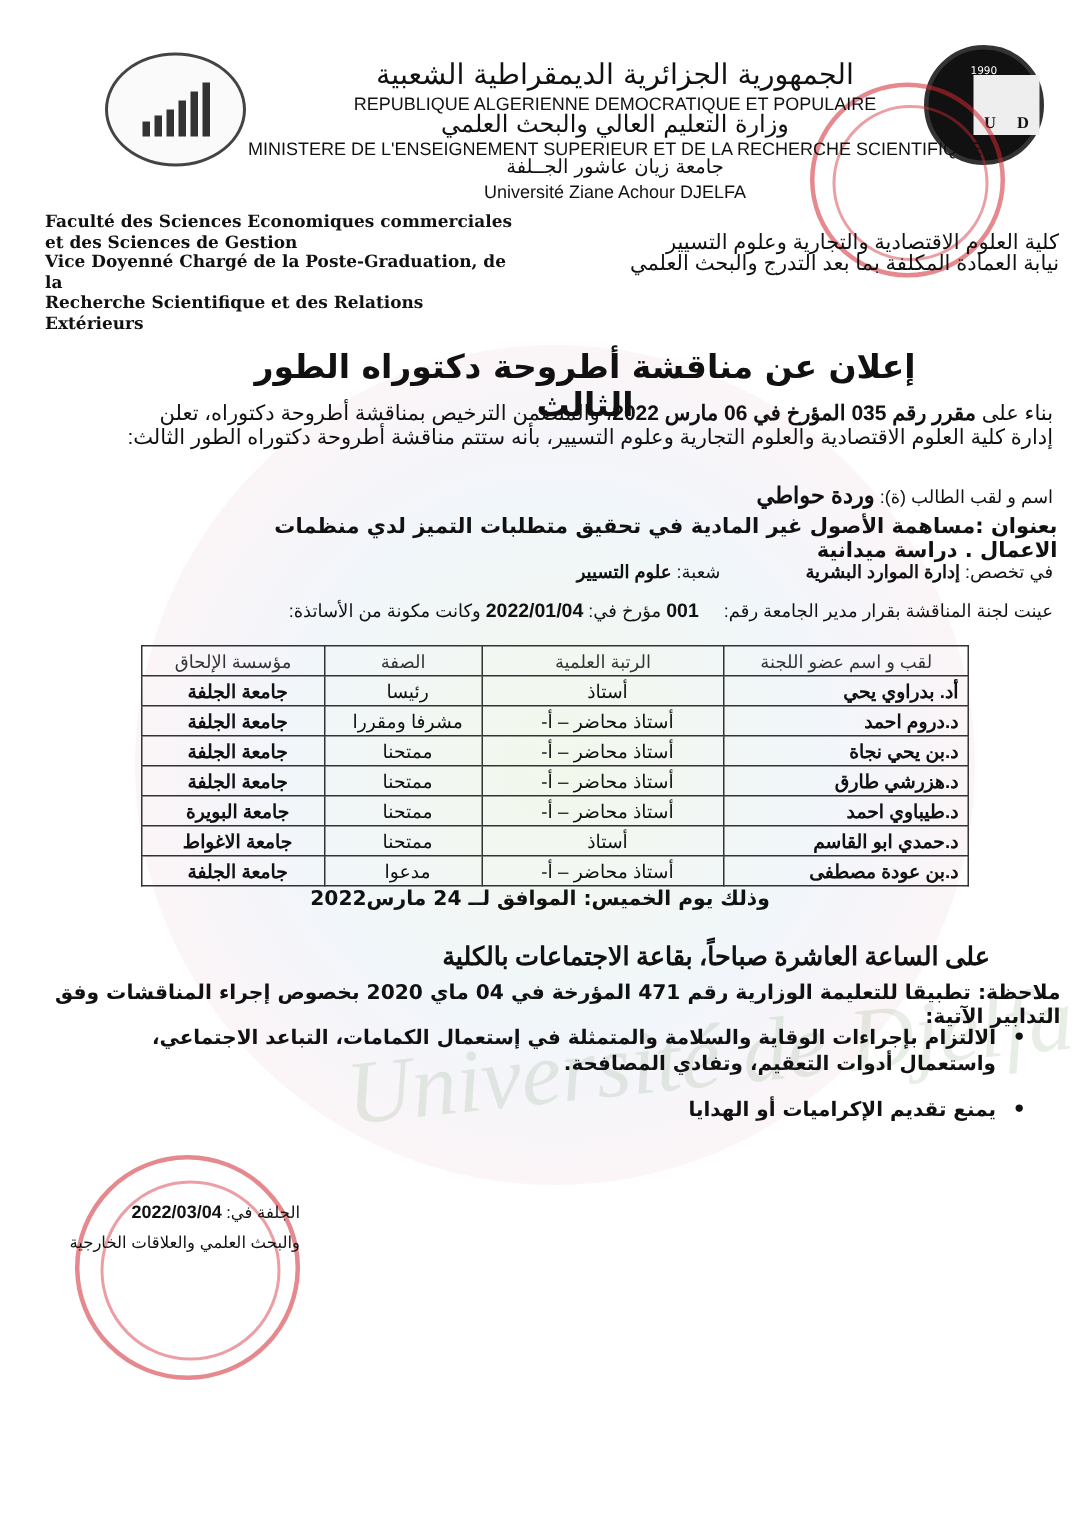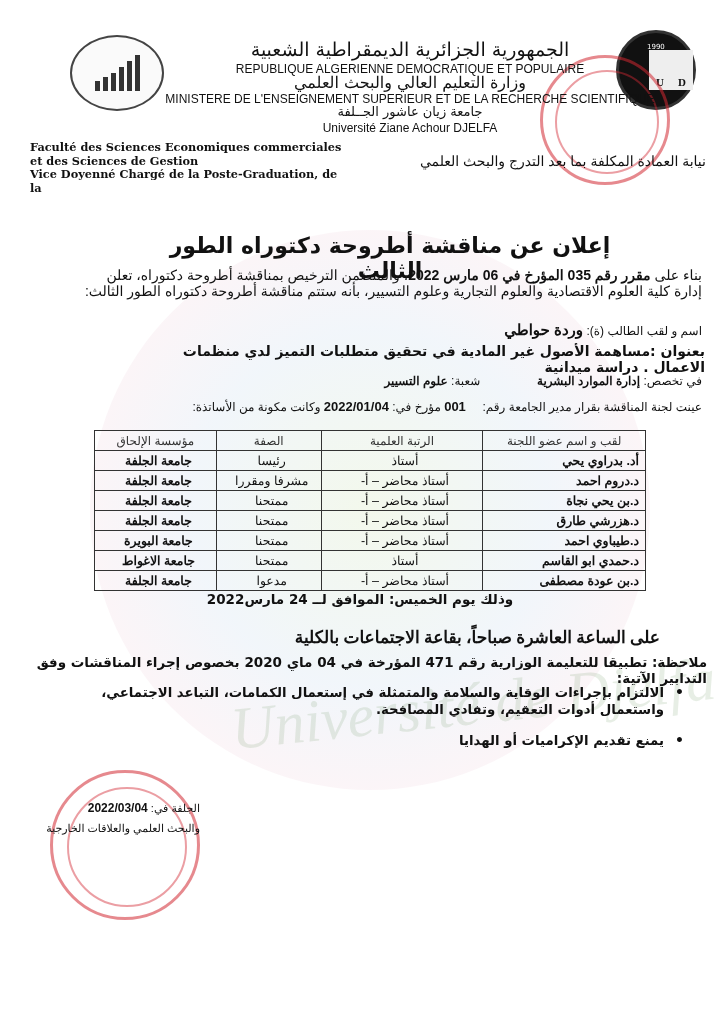--- a/index.html
+++ b/index.html
@@ -108,22 +108,24 @@
 <div class="abs hdr-fr1">REPUBLIQUE ALGERIENNE DEMOCRATIQUE ET POPULAIRE</div>
 <div class="abs hdr-ar2">وزارة التعليم العالي والبحث العلمي</div>
 <div class="abs hdr-fr2">MINISTERE DE L'ENSEIGNEMENT SUPERIEUR ET DE LA RECHERCHE SCIENTIFIQUE</div>
 <div class="abs hdr-ar3">جامعة زيان عاشور الجــلفة</div>
 <div class="abs hdr-fr3">Université Ziane Achour DJELFA</div>
 
 <div class="abs left-block">
   <div>Faculté des Sciences Economiques   commerciales</div>
   <div>et des Sciences de Gestion</div>
   <div>Vice Doyenné Chargé de la Poste-Graduation, de la</div>
+  <div>Recherche Scientifique et des Relations Extérieurs</div>
 </div>
 <div class="abs right-block">
+  <div>كلية العلوم الاقتصادية والتجارية وعلوم التسيير</div>
   <div>نيابة العمادة المكلفة بما بعد التدرج والبحث العلمي</div>
 </div>
 
 <div class="abs title">إعلان عن مناقشة أطروحة دكتوراه الطور الثالث</div>
 
 <div class="abs intro">
   <div><span>بناء على </span><b>مقرر رقم 035 المؤرخ في 06 مارس  2022</b><span>، والمتضمن الترخيص بمناقشة أطروحة دكتوراه، تعلن</span></div>
   <div>إدارة كلية العلوم الاقتصادية والعلوم التجارية وعلوم التسيير، بأنه ستتم مناقشة أطروحة دكتوراه الطور الثالث:</div>
 </div>
 

